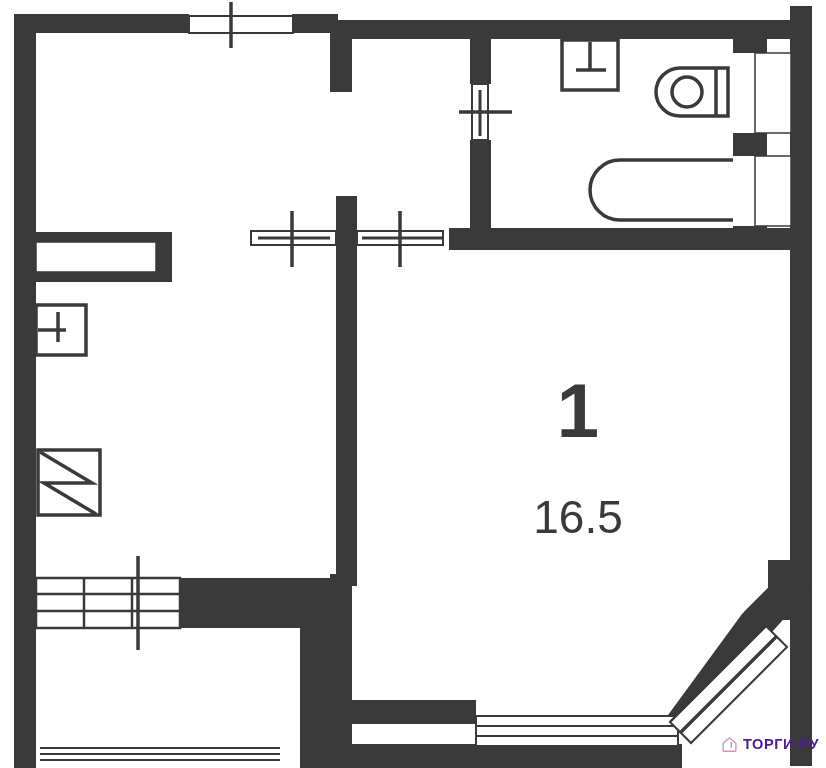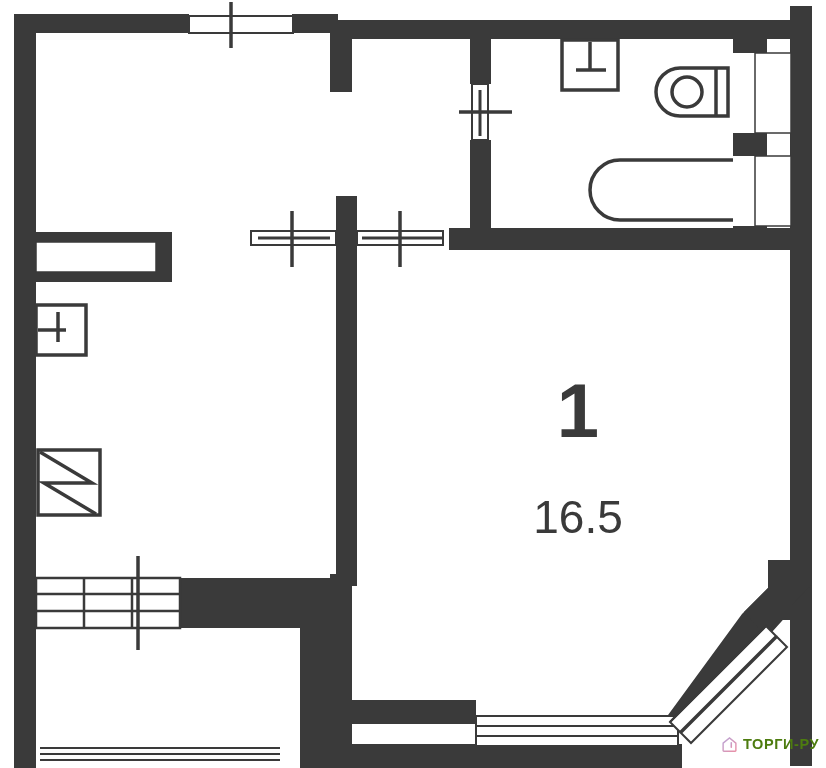--- a/index.html
+++ b/index.html
@@ -47,21 +47,21 @@
     align-items: center;
     gap: 5px;
     pointer-events: none;
     user-select: none;
   }
   #watermark .wm-text {
     font-family: "Liberation Sans", sans-serif;
     font-size: 14.5px;
     font-weight: 700;
     letter-spacing: 0.6px;
-    color: #4d7c0f;
+    color: #4c1d95;
     line-height: 1;
   }
   #watermark .wm-logo {
     width: 17px;
     height: 17px;
     display: block;
   }
 </style>
 </head>
 <body>

